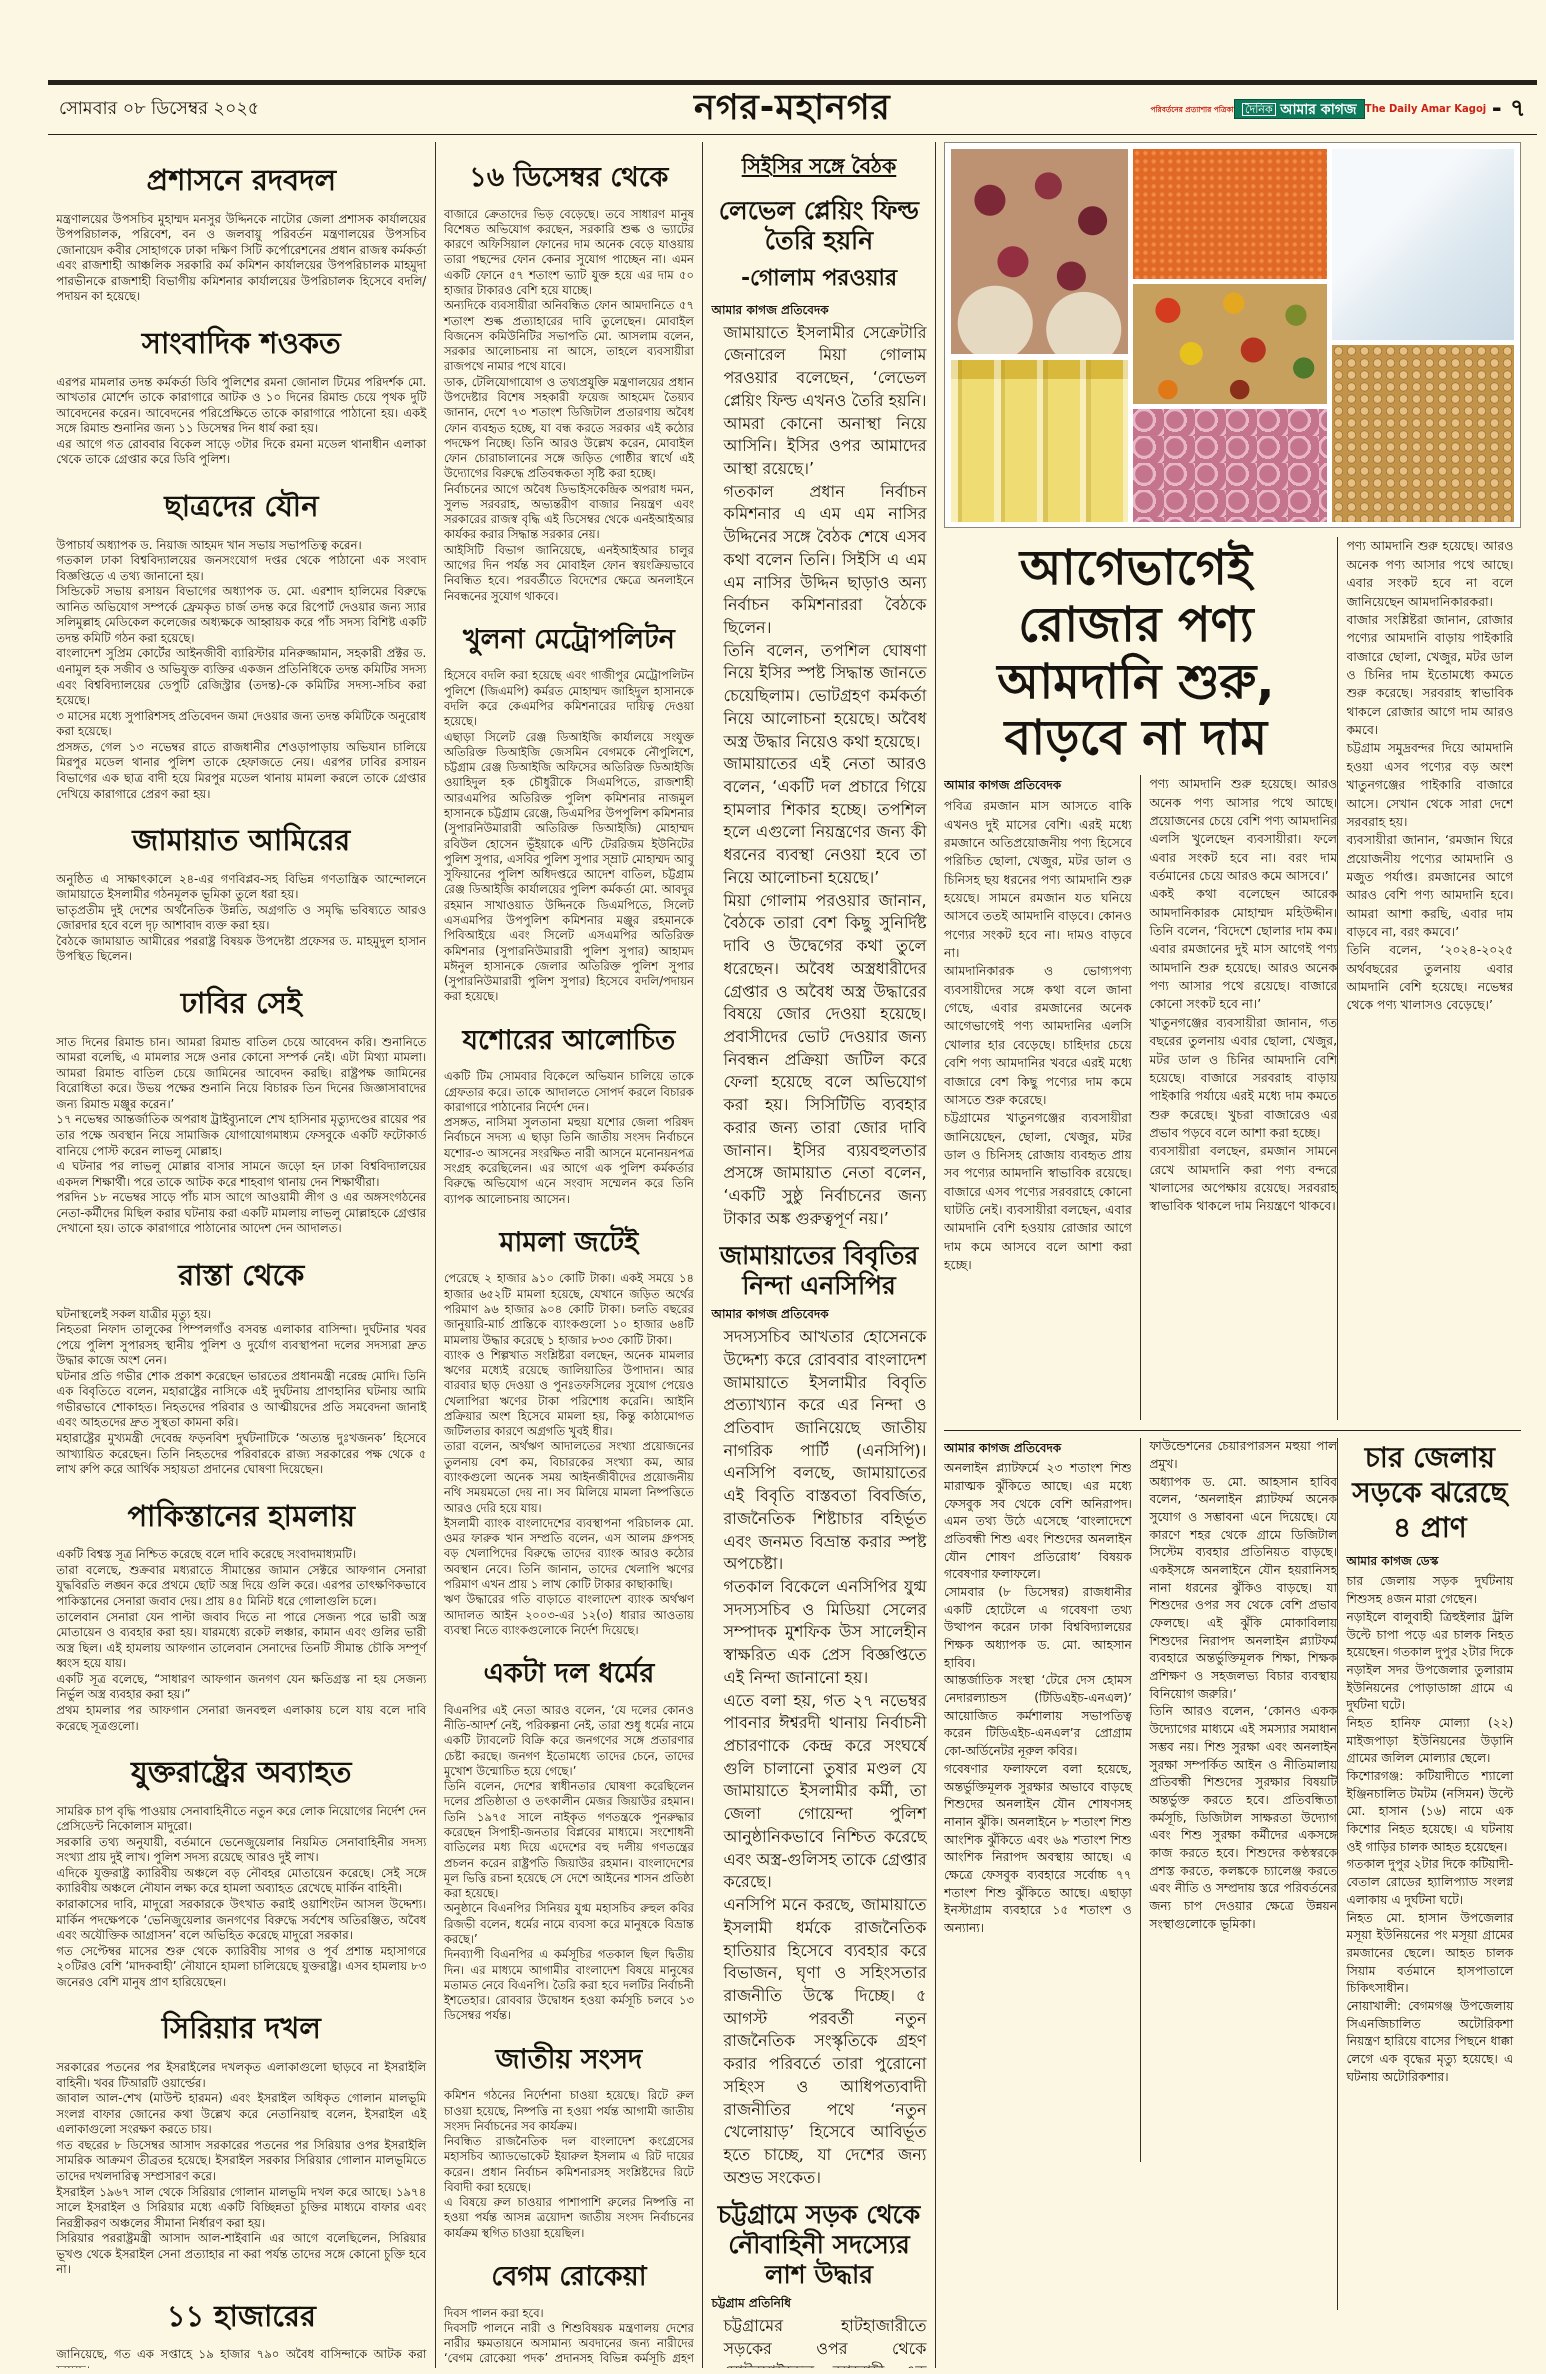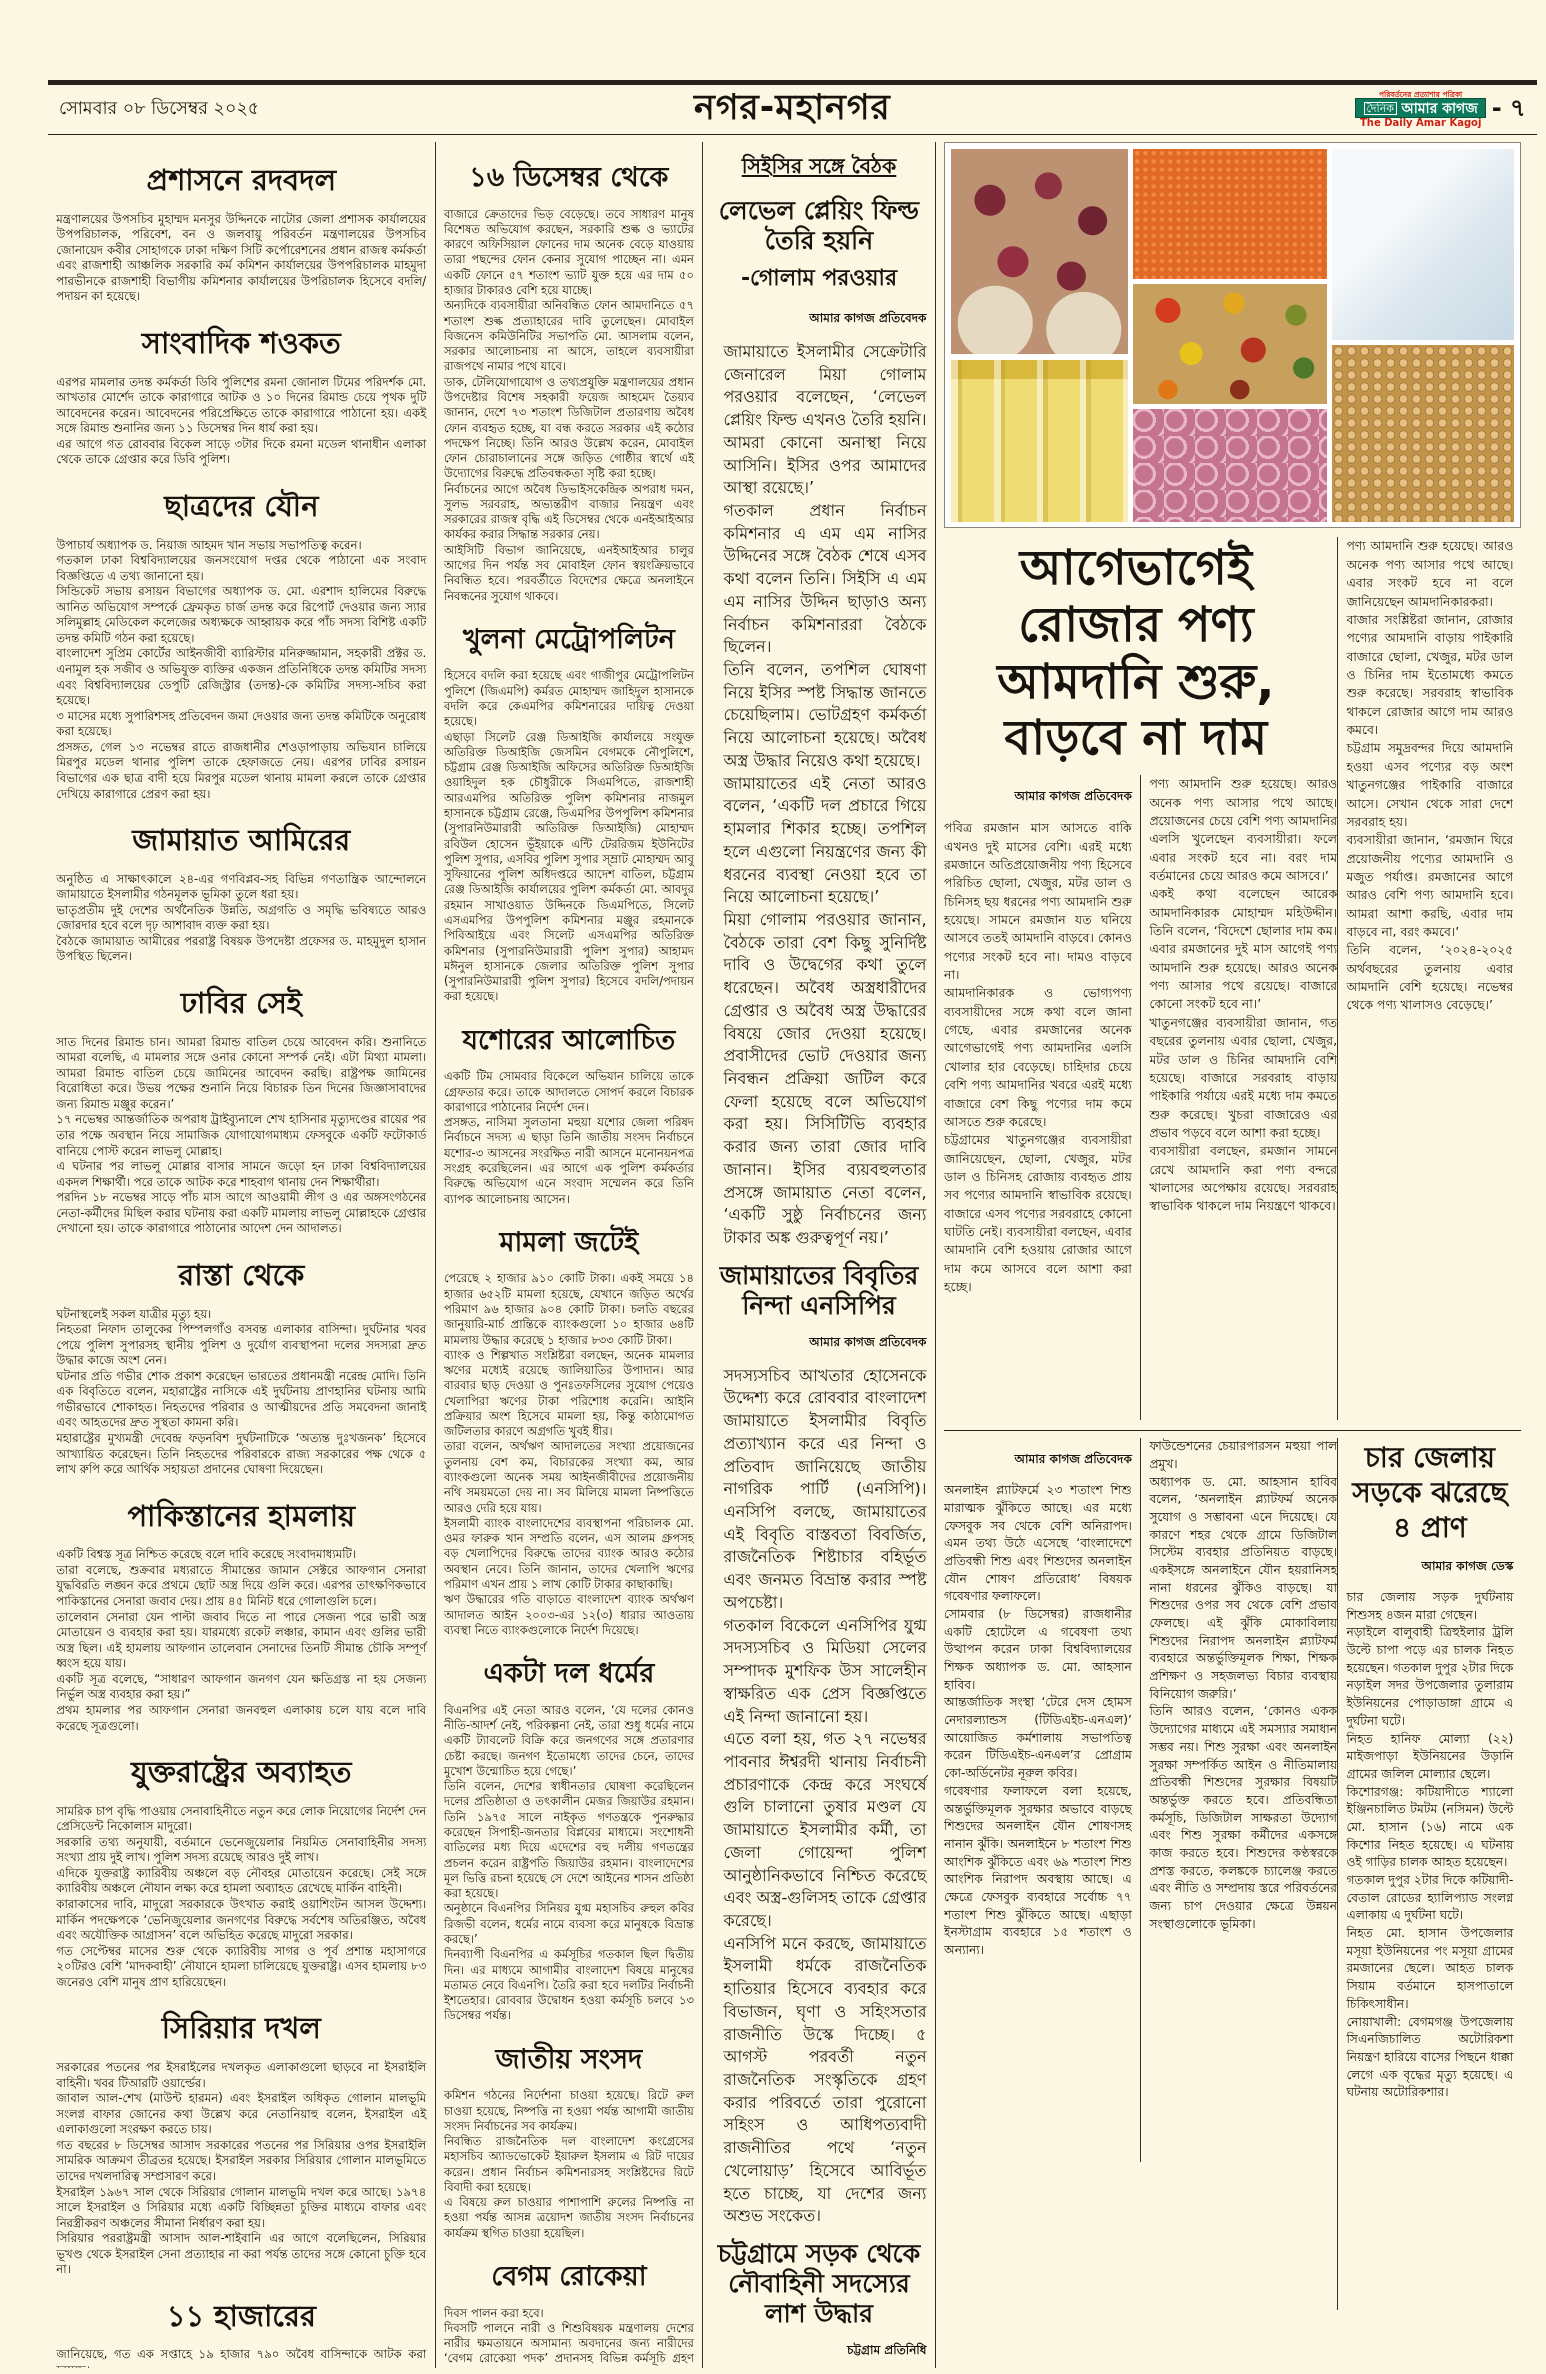--- a/index.html
+++ b/index.html
@@ -5,21 +5,21 @@
   html,body{margin:0;padding:0;background:#888;}
   .page{position:relative;width:1546px;height:2375px;background:#fcf7e2;overflow:hidden;
         font-family:"DejaVu Sans","Liberation Sans",sans-serif;color:#17140f;margin:0 auto;}
   
   .header{margin:80px 9.3px 7.4px 48px;border-top:5.6px solid #26221b;border-bottom:1.9px solid #26221b;
           display:flex;align-items:center;padding:2.8px 11px;height:43px;background:#fcf7e2;}
   .h-date{flex:1;font-size:17.6px;}
   .h-section{flex:1;text-align:center;font-size:35px;font-weight:bold;letter-spacing:0.9px;}
   .h-right{flex:1;display:flex;justify-content:flex-end;align-items:center;gap:5.6px;}
   .masthead{display:flex;align-items:center;gap:4.6px;}
-  .mh-left{display:flex;flex-direction:column;align-items:center;line-height:1;}
+  .mh-left{display:flex;flex-direction:row;align-items:center;line-height:1;}
   .mh-tagline{color:#cc2215;font-size:7.4px;font-weight:bold;}
   .mh-band{background:#0d7a5c;color:#fff;padding:1.9px 7.4px;border:0.9px solid #07523d;display:flex;align-items:center;gap:4.6px;}
   .mh-daily{font-size:11px;border:0.9px solid #fff;padding:0 1.9px;}
   .mh-name{font-size:14px;font-weight:bold;}
   .mh-en{color:#cc2215;font-size:10px;font-weight:bold;}
   .mh-page{font-size:24px;font-weight:bold;}
   
   .content{display:flex;margin-left:48px;margin-right:9.3px;height:2226px;}
   .ncol{padding:0 8.3px;border-right:0.9px solid #33302a;overflow:hidden;}
   .c1{width:370px;}
@@ -27,21 +27,21 @@
   .c3{width:215px;}
   .cr{width:577px;border-right:none;padding-right:0;}
   
   h2{font-weight:bold;text-align:center;margin:0;}
   .hl1{font-size:29px;margin:15px 0 5.6px;}
   .hl2{font-size:27px;margin:14px 0 5.6px;}
   .hl3{font-size:25px;line-height:1.2;margin:11px 0 3.7px;}
   .body-txt{font-size:11.7px;line-height:1.33;text-align:justify;white-space:pre-line;margin:0;}
   .c2 .body-txt{font-size:11.5px;}
   .c3 .body-txt{font-size:16px;line-height:1.42;margin-left:12px;}
-  .byline{font-weight:bold;font-size:12px;margin:12px 0;text-align:right;}
+  .byline{font-weight:bold;font-size:12px;margin:1px 0;}
   .kicker{font-size:20.4px;font-weight:bold;text-align:center;text-decoration:underline;margin:9.3px 0 1.9px;}
   .author{font-size:22px;font-weight:bold;text-align:center;margin:0 0 3.7px;}
   
   .collage{display:flex;gap:5.6px;background:#fff;border:0.9px solid #8a857a;padding:5.6px;height:373px;margin-bottom:9.3px;}
   .col-stack{display:flex;flex-direction:column;gap:5.6px;}
   .cs1{width:32%;}.cs2{width:35%;}.cs3{width:33%;}
   .tile{width:100%;}
   .t-dates{height:56%;background-color:#bd9273;
     background-image:radial-gradient(circle at 22% 25%,#7d2836 15px,transparent 16px),
       radial-gradient(circle at 55% 18%,#8d3240 13px,transparent 14px),

